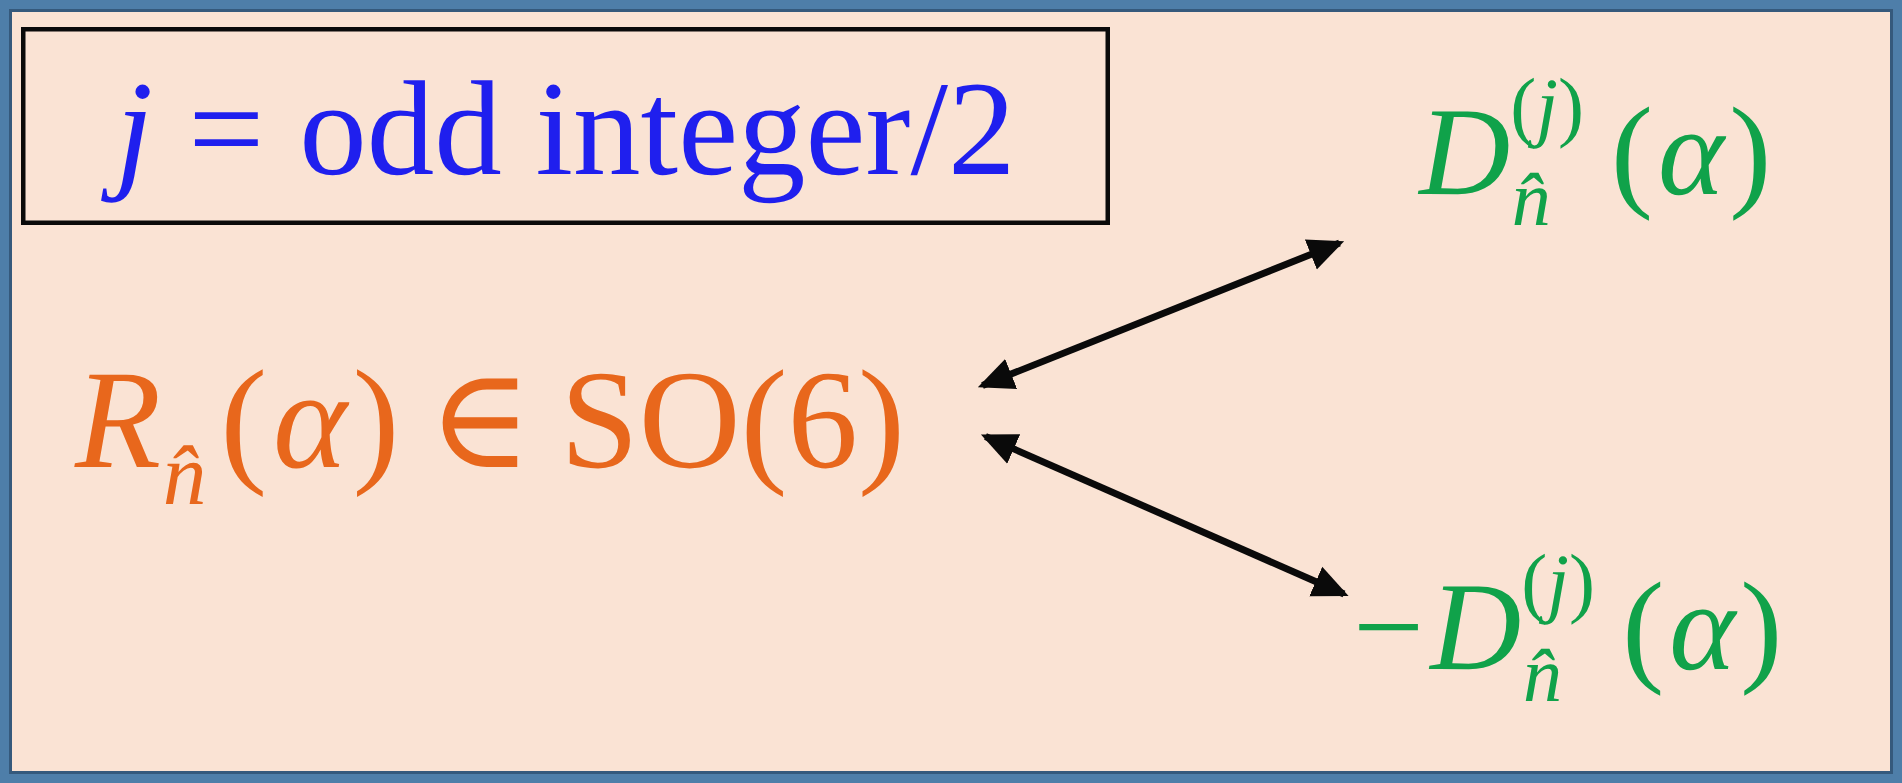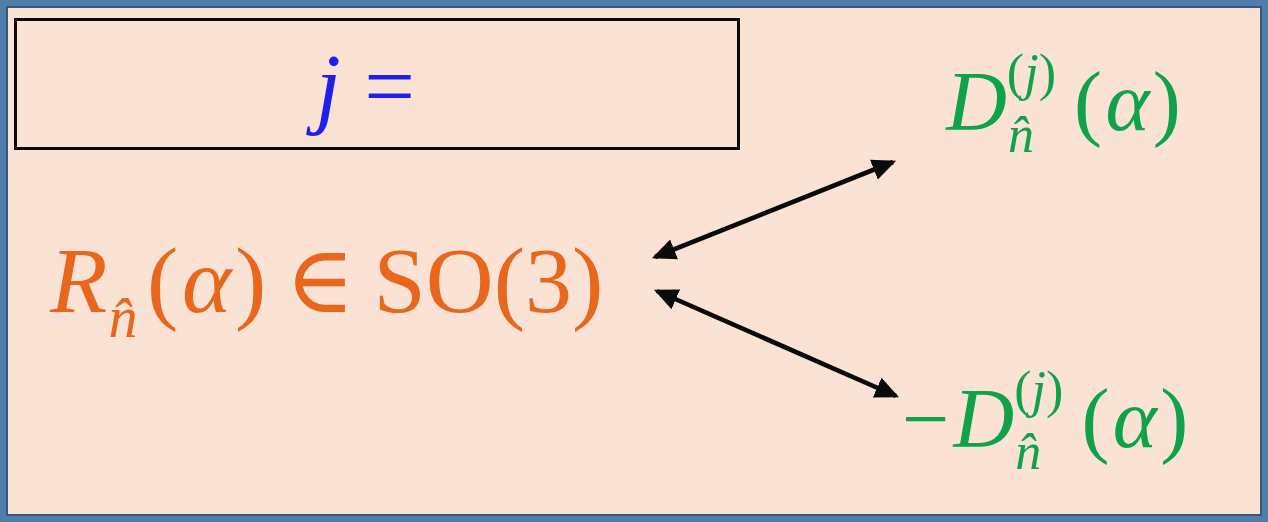--- a/index.html
+++ b/index.html
@@ -91,24 +91,25 @@
   .overlay .head { fill: var(--ink, #0a0a0a); }
 </style>
 </head>
 <body>
 
 <div class="frame"></div>
 
 <div class="condition-box">
   <span class="it">j</span>
   <span class="rel">=</span>
+  <span>odd integer/2</span>
 </div>
 
 <div class="expr rotation">
-  <span class="it">R</span><span class="scripts"><span class="sub">n̂</span></span><span>(</span><span class="greek">α</span><span>)</span><span class="rel">∈</span><span>SO(3)</span>
+  <span class="it">R</span><span class="scripts"><span class="sub">n̂</span></span><span>(</span><span class="greek">α</span><span>)</span><span class="rel">∈</span><span>SO(6)</span>
 </div>
 
 <div class="expr rep upper">
   <span class="sign"></span><span class="it">D</span><span class="scripts"><span class="sup"><span>(</span><span class="it">j</span><span>)</span></span><span class="sub">n̂</span></span><span>(</span><span class="greek">α</span><span>)</span>
 </div>
 
 <div class="expr rep lower">
   <span class="sign">−</span><span class="it">D</span><span class="scripts"><span class="sup"><span>(</span><span class="it">j</span><span>)</span></span><span class="sub">n̂</span></span><span>(</span><span class="greek">α</span><span>)</span>
 </div>
 

